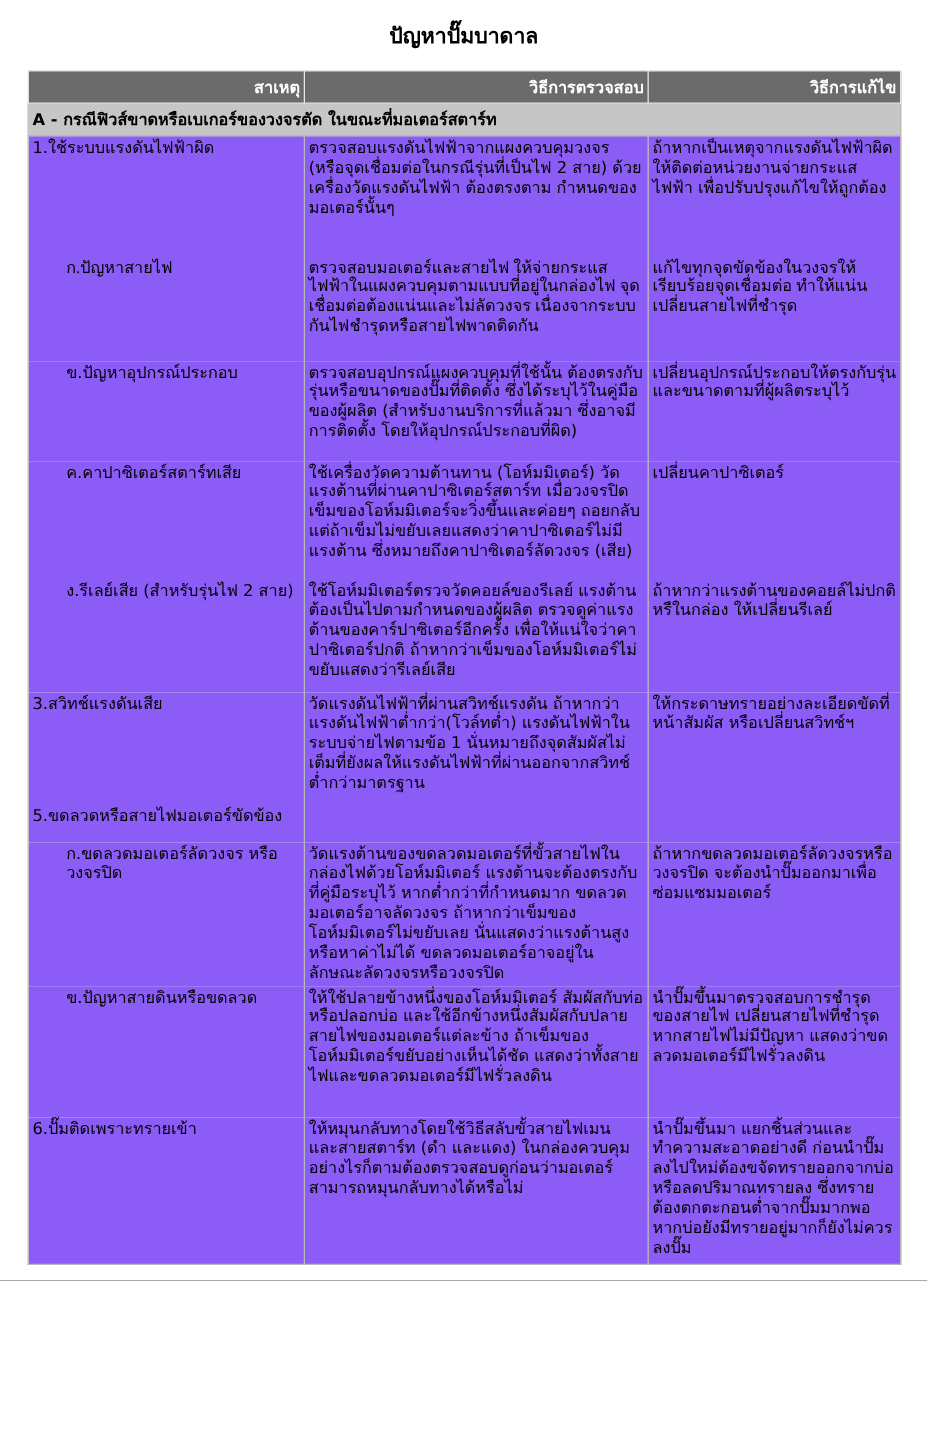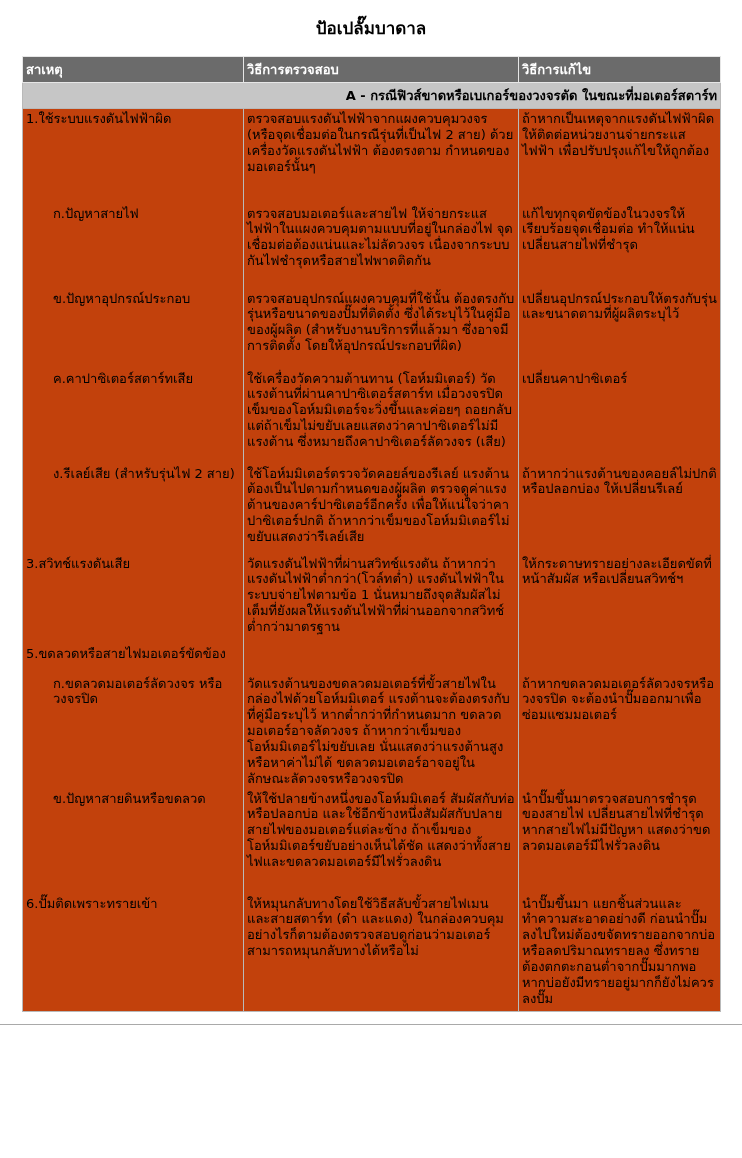--- a/index.html
+++ b/index.html
@@ -35,51 +35,51 @@
   th,td{
     border:1px solid var(--border);
     vertical-align:top;
     padding:2px 3px;
     word-wrap:break-word;
   }
   thead th{
     background:var(--header-bg);
     color:var(--header-fg);
     font-weight:bold;
-    text-align:left;
+    text-align:right;
     font-size:13px;
     height:18px;
     border:1px solid #e6e6e6;
   }
   tr.section-row td{
     background:var(--section-bg);
     font-weight:bold;
-    text-align:right;
+    text-align:left;
     height:17px;
   }
   tbody.data td{
-    background:#c2410c;
+    background:#8b5cf6;
     border-top:none;
     border-bottom:none;
     line-height:1.22;
   }
   tbody.data tr:last-child td{border-bottom:1px solid var(--border);}
   td.indent{padding-left:30px;}
   hr.footer-divider{
     margin:12px 0 0 0;
     border:none;
     border-top:1px solid #a9a9a9;
     border-bottom:1px solid #ffffff;
     height:0;
   }
 </style>
 </head>
 <body>
 
-<div class="page-title">ปัอเปลั๊มบาดาล</div>
+<div class="page-title">ปัญหาปั๊มบาดาล</div>
 
 <table class="troubleshoot">
   <colgroup>
     <col class="c1">
       <col class="c2">
       <col class="c3">
   </colgroup>
   <thead>
     <tr>
       <th>สาเหตุ</th>
@@ -89,39 +89,39 @@
     <tr class="section-row">
       <td colspan="3">A - กรณีฟิวส์ขาดหรือเบเกอร์ของวงจรตัด ในขณะที่มอเตอร์สตาร์ท</td>
     </tr>
   </thead>
   <tbody class="data">
       <tr style="height: 95px;">
     <td>1.ใช้ระบบแรงดันไฟฟ้าผิด</td>
     <td>ตรวจสอบแรงดันไฟฟ้าจากแผงควบคุมวงจร (หรือจุดเชื่อมต่อในกรณีรุ่นที่เป็นไฟ 2 สาย) ด้วยเครื่องวัดแรงดันไฟฟ้า ต้องตรงตาม กำหนดของมอเตอร์นั้นๆ</td>
     <td>ถ้าหากเป็นเหตุจากแรงดันไฟฟ้าผิด ให้ติดต่อหน่วยงานจ่ายกระแสไฟฟ้า เพื่อปรับปรุงแก้ไขให้ถูกต้อง</td>
   </tr>
-      <tr style="height: 85px;">
+      <tr style="height: 85px; font-family: Liberation Serif, serif;">
     <td class="indent">ก.ปัญหาสายไฟ</td>
     <td>ตรวจสอบมอเตอร์และสายไฟ ให้จ่ายกระแสไฟฟ้าในแผงควบคุมตามแบบที่อยู่ในกล่องไฟ จุดเชื่อมต่อต้องแน่นและไม่ลัดวงจร เนื่องจากระบบกันไฟชำรุดหรือสายไฟพาดติดกัน</td>
     <td>แก้ไขทุกจุดขัดข้องในวงจรให้เรียบร้อยจุดเชื่อมต่อ ทำให้แน่น เปลี่ยนสายไฟที่ชำรุด</td>
   </tr>
       <tr style="height: 80px; margin-left: 16px;">
     <td class="indent">ข.ปัญหาอุปกรณ์ประกอบ</td>
     <td>ตรวจสอบอุปกรณ์แผงควบคุมที่ใช้นั้น ต้องตรงกับรุ่นหรือขนาดของปั๊มที่ติดตั้ง ซึ่งได้ระบุไว้ในคู่มือของผู้ผลิต (สำหรับงานบริการที่แล้วมา ซึ่งอาจมีการติดตั้ง โดยให้อุปกรณ์ประกอบที่ผิด)</td>
     <td>เปลี่ยนอุปกรณ์ประกอบให้ตรงกับรุ่น และขนาดตามที่ผู้ผลิตระบุไว้</td>
   </tr>
       <tr style="height: 95px;">
     <td class="indent">ค.คาปาซิเตอร์สตาร์ทเสีย</td>
     <td>ใช้เครื่องวัดความต้านทาน (โอห์มมิเตอร์) วัดแรงต้านที่ผ่านคาปาซิเตอร์สตาร์ท เมื่อวงจรปิดเข็มของโอห์มมิเตอร์จะวิ่งขึ้นและค่อยๆ ถอยกลับ แต่ถ้าเข็มไม่ขยับเลยแสดงว่าคาปาซิเตอร์ไม่มีแรงต้าน ซึ่งหมายถึงคาปาซิเตอร์ลัดวงจร (เสีย)</td>
     <td>เปลี่ยนคาปาซิเตอร์</td>
   </tr>
       <tr style="height: 90px;">
     <td class="indent">ง.รีเลย์เสีย (สำหรับรุ่นไฟ 2 สาย)</td>
     <td>ใช้โอห์มมิเตอร์ตรวจวัดคอยล์ของรีเลย์ แรงต้านต้องเป็นไปตามกำหนดของผู้ผลิต ตรวจดูค่าแรงต้านของคาร์ปาซิเตอร์อีกครั้ง เพื่อให้แน่ใจว่าคาปาซิเตอร์ปกติ ถ้าหากว่าเข็มของโอห์มมิเตอร์ไม่ขยับแสดงว่ารีเลย์เสีย</td>
-    <td>ถ้าหากว่าแรงต้านของคอยล์ไม่ปกติ หรือปลอกบ่อง ให้เปลี่ยนรีเลย์</td>
+    <td>ถ้าหากว่าแรงต้านของคอยล์ไม่ปกติ หรืในกล่อง ให้เปลี่ยนรีเลย์</td>
   </tr>
       <tr style="height: 90px;">
     <td>3.สวิทช์แรงดันเสีย</td>
     <td>วัดแรงดันไฟฟ้าที่ผ่านสวิทช์แรงดัน ถ้าหากว่าแรงดันไฟฟ้าต่ำกว่า(โวล์ทต่ำ) แรงดันไฟฟ้าในระบบจ่ายไฟตามข้อ 1 นั่นหมายถึงจุดสัมผัสไม่เต็มที่ยังผลให้แรงดันไฟฟ้าที่ผ่านออกจากสวิทช์ต่ำกว่ามาตรฐาน</td>
     <td>ให้กระดาษทรายอย่างละเอียดขัดที่หน้าสัมผัส หรือเปลี่ยนสวิทช์ฯ</td>
   </tr>
       <tr style="height: 30px;">
     <td>5.ขดลวดหรือสายไฟมอเตอร์ขัดข้อง</td>
     <td></td>
     <td></td>

